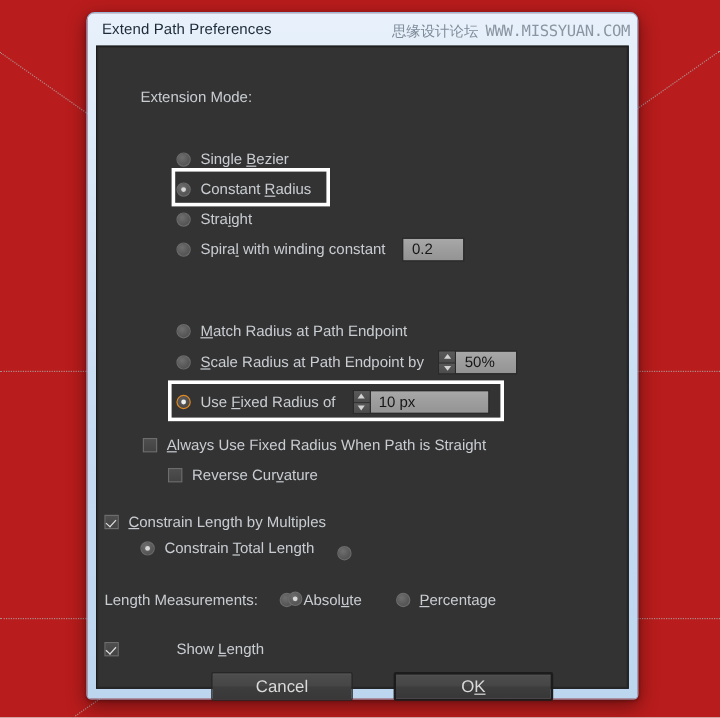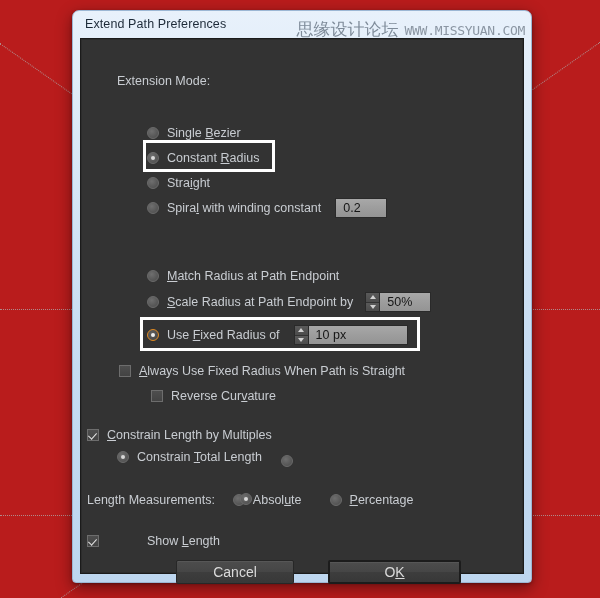--- a/index.html
+++ b/index.html
@@ -68,21 +68,21 @@
   
   #watermark {
     position: absolute;
     right: 6px; top: 7px;
     display: flex;
     align-items: baseline;
     gap: 6px;
     white-space: nowrap;
   }
   #wm-cn {
-    font-size: 17px;
+    font-size: 12px;
     color: #7e8b99;
     font-family: "DejaVu Sans", sans-serif;
     letter-spacing: 0px;
   }
   #wm-url {
     font-size: 13px;
     color: #8b96a3;
     font-family: "DejaVu Sans Mono", monospace;
     letter-spacing: -0.3px;
   }
@@ -313,21 +313,21 @@
         </span>
         <span class="field" style="width:100px; height:20px;">10 px</span>
       </div>
       <div class="hilite" style="left:59px; top:278px; width:280px; height:34px;"></div>
 
       <div class="row" style="left:38px; top:322px;">
         <span class="cbox"></span>
         <span class="lbl"><span class="ulet">A</span>lways Use Fixed Radius When Path is Straight</span>
       </div>
 
-      <div class="row" style="left:38px; top:347px;padding-left:32px;">
+      <div class="row" style="left:27px; top:347px;padding-left:32px;">
         <span class="cbox"></span>
         <span class="lbl">Reverse Cur<span class="ulet">v</span>ature</span>
       </div>
 
       <div class="row" style="left:6px; top:386px;">
         <span class="cbox checked"></span>
         <span class="lbl"><span class="ulet">C</span>onstrain Length by Multiples</span>
       </div>
 
       <div class="row" style="left:36px; top:408px;">

